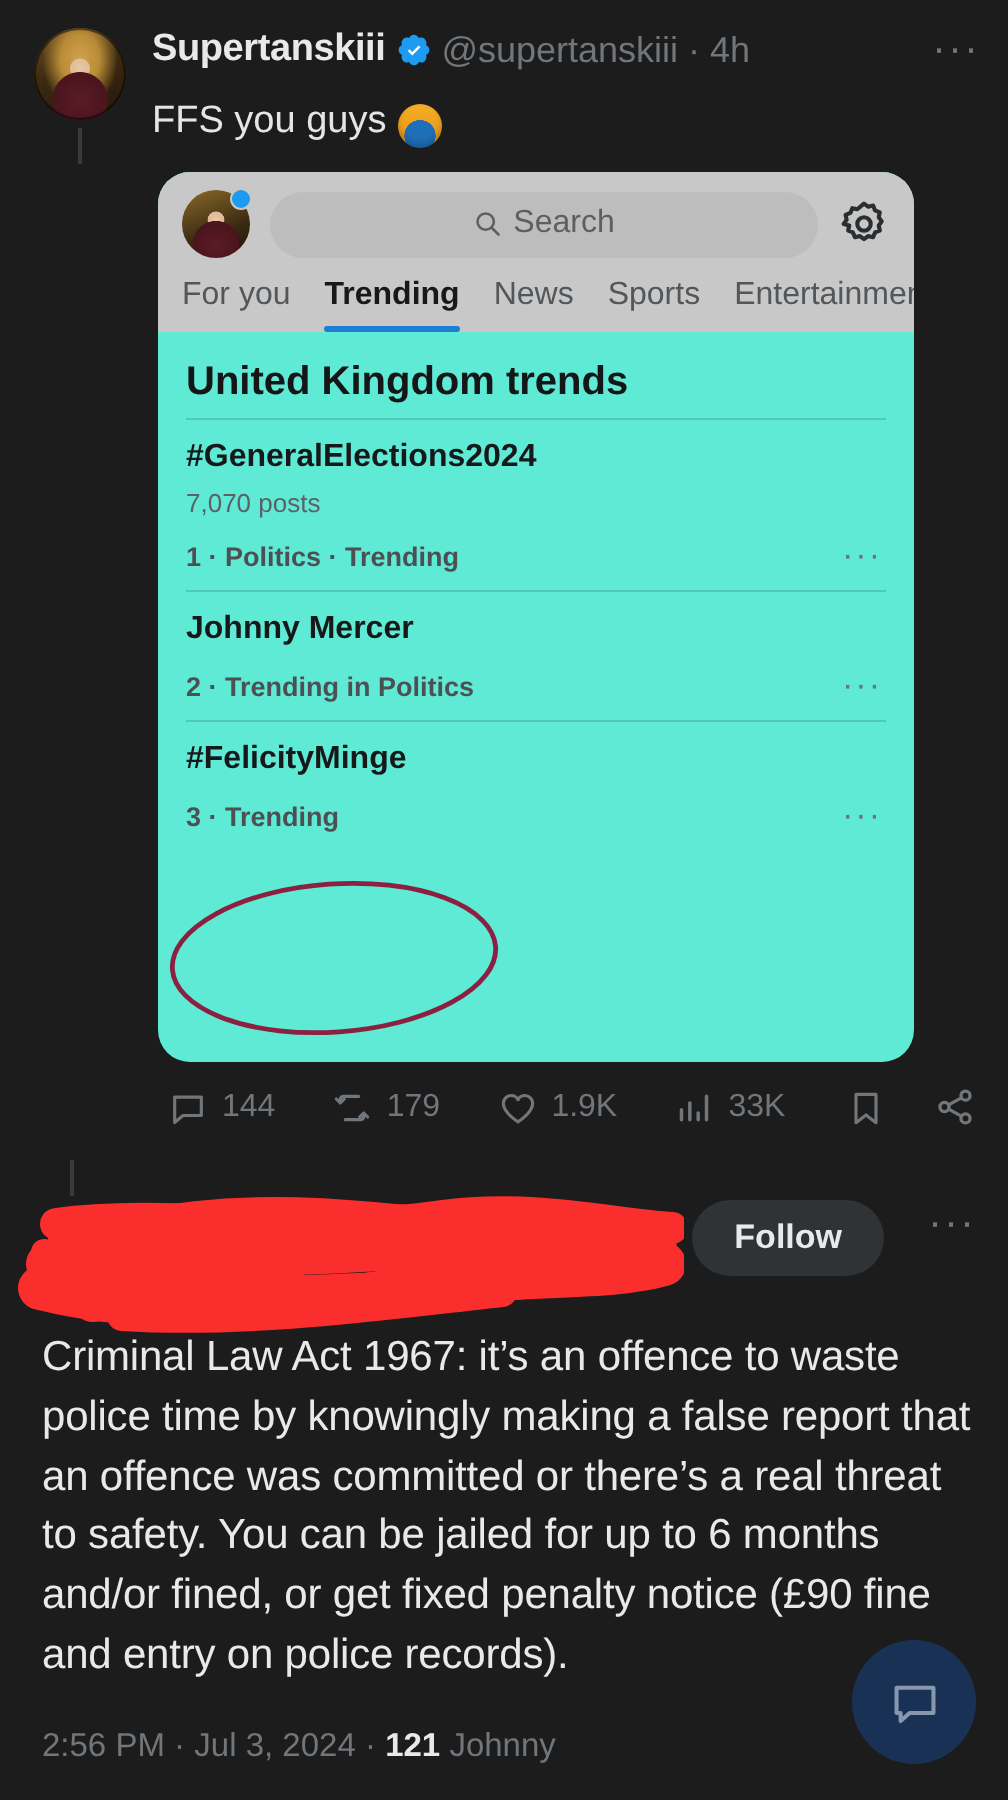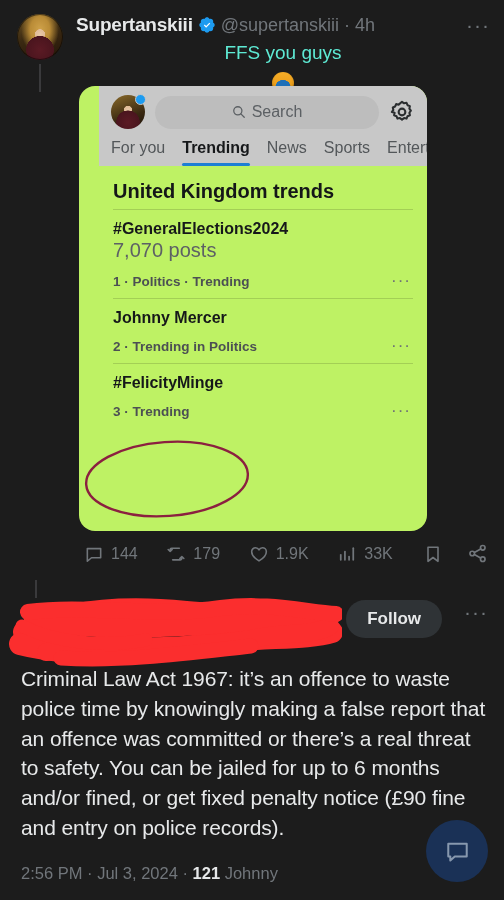--- a/index.html
+++ b/index.html
@@ -50,39 +50,38 @@
     display:inline-block;
   }
   .handle, .dot-sep, .age {
     color:#71767b; font-size:18px; font-weight:400;
   }
   .more-dots {
     margin-left:auto; color:#71767b; font-size:21px;
     line-height:10px; letter-spacing:1px; padding-left:6px;
   }
   .tweet-text-top {
-    color:#5eead4; font-size:19px; margin-top:6px;
-    display:flex; align-items:center; gap:6px;flex-direction:column;
+    color:#e5e5e5; font-size:19px; margin-top:14px;
+    display:flex; align-items:center; gap:6px;
   }
   .emoji-facepalm {
     width:22px; height:22px; border-radius:50%; display:inline-block;
     background:
       radial-gradient(circle at 50% 72%, #1d6fb8 0%, #1d6fb8 40%, rgba(29,111,184,0) 41%),
       linear-gradient(180deg,#f5ad28 0%, #eda01c 52%, #d98f12 100%);
     position:relative; top:2px;
     box-shadow:inset 0 -2px 3px rgba(0,0,0,.2);
   }
 
   
   .embed-card {
     position:absolute; left:79px; top:86px;
-    width:348px; height:445px;
+    width:378px; height:445px;
     border-radius:16px; overflow:hidden;
-    background:#bef264;
-    padding-left:20px;
+    background:#5eead4;
   }
   .embed-top {
     background:#c8c8c8;
     padding:9px 12px 0 12px;
   }
   .embed-searchrow {
     display:flex; align-items:center; gap:10px;
   }
   .embed-avatar {
     width:34px; height:34px; border-radius:50%; position:relative;
@@ -127,21 +126,21 @@
   .trends-title {
     color:#141618; font-size:20px; font-weight:700;
     padding:14px 0 6px 0;
   }
   .trend {
     padding:10px 0 9px 0; position:relative;
     border-top:1px solid rgba(0,0,0,.14);
   }
   .trend:first-of-type { border-top:none; }
   .trend-name { color:#16181a; font-size:16px; font-weight:700; }
-  .trend-posts { color:#5d6165; font-size:20px; margin-top:1px; }
+  .trend-posts { color:#5d6165; font-size:13px; margin-top:6px; }
   .trend-meta { color:#4c5053; font-size:13.5px; font-weight:700; margin-top:12px; }
   .trend-dots {
     position:absolute; right:2px; bottom:14px;
     color:#6e7276; font-size:17px; line-height:6px; letter-spacing:1px;
   }
 
   .circle-annot {
     position:absolute; left:82px; top:438px;
     width:170px; height:82px; pointer-events:none;
   }

